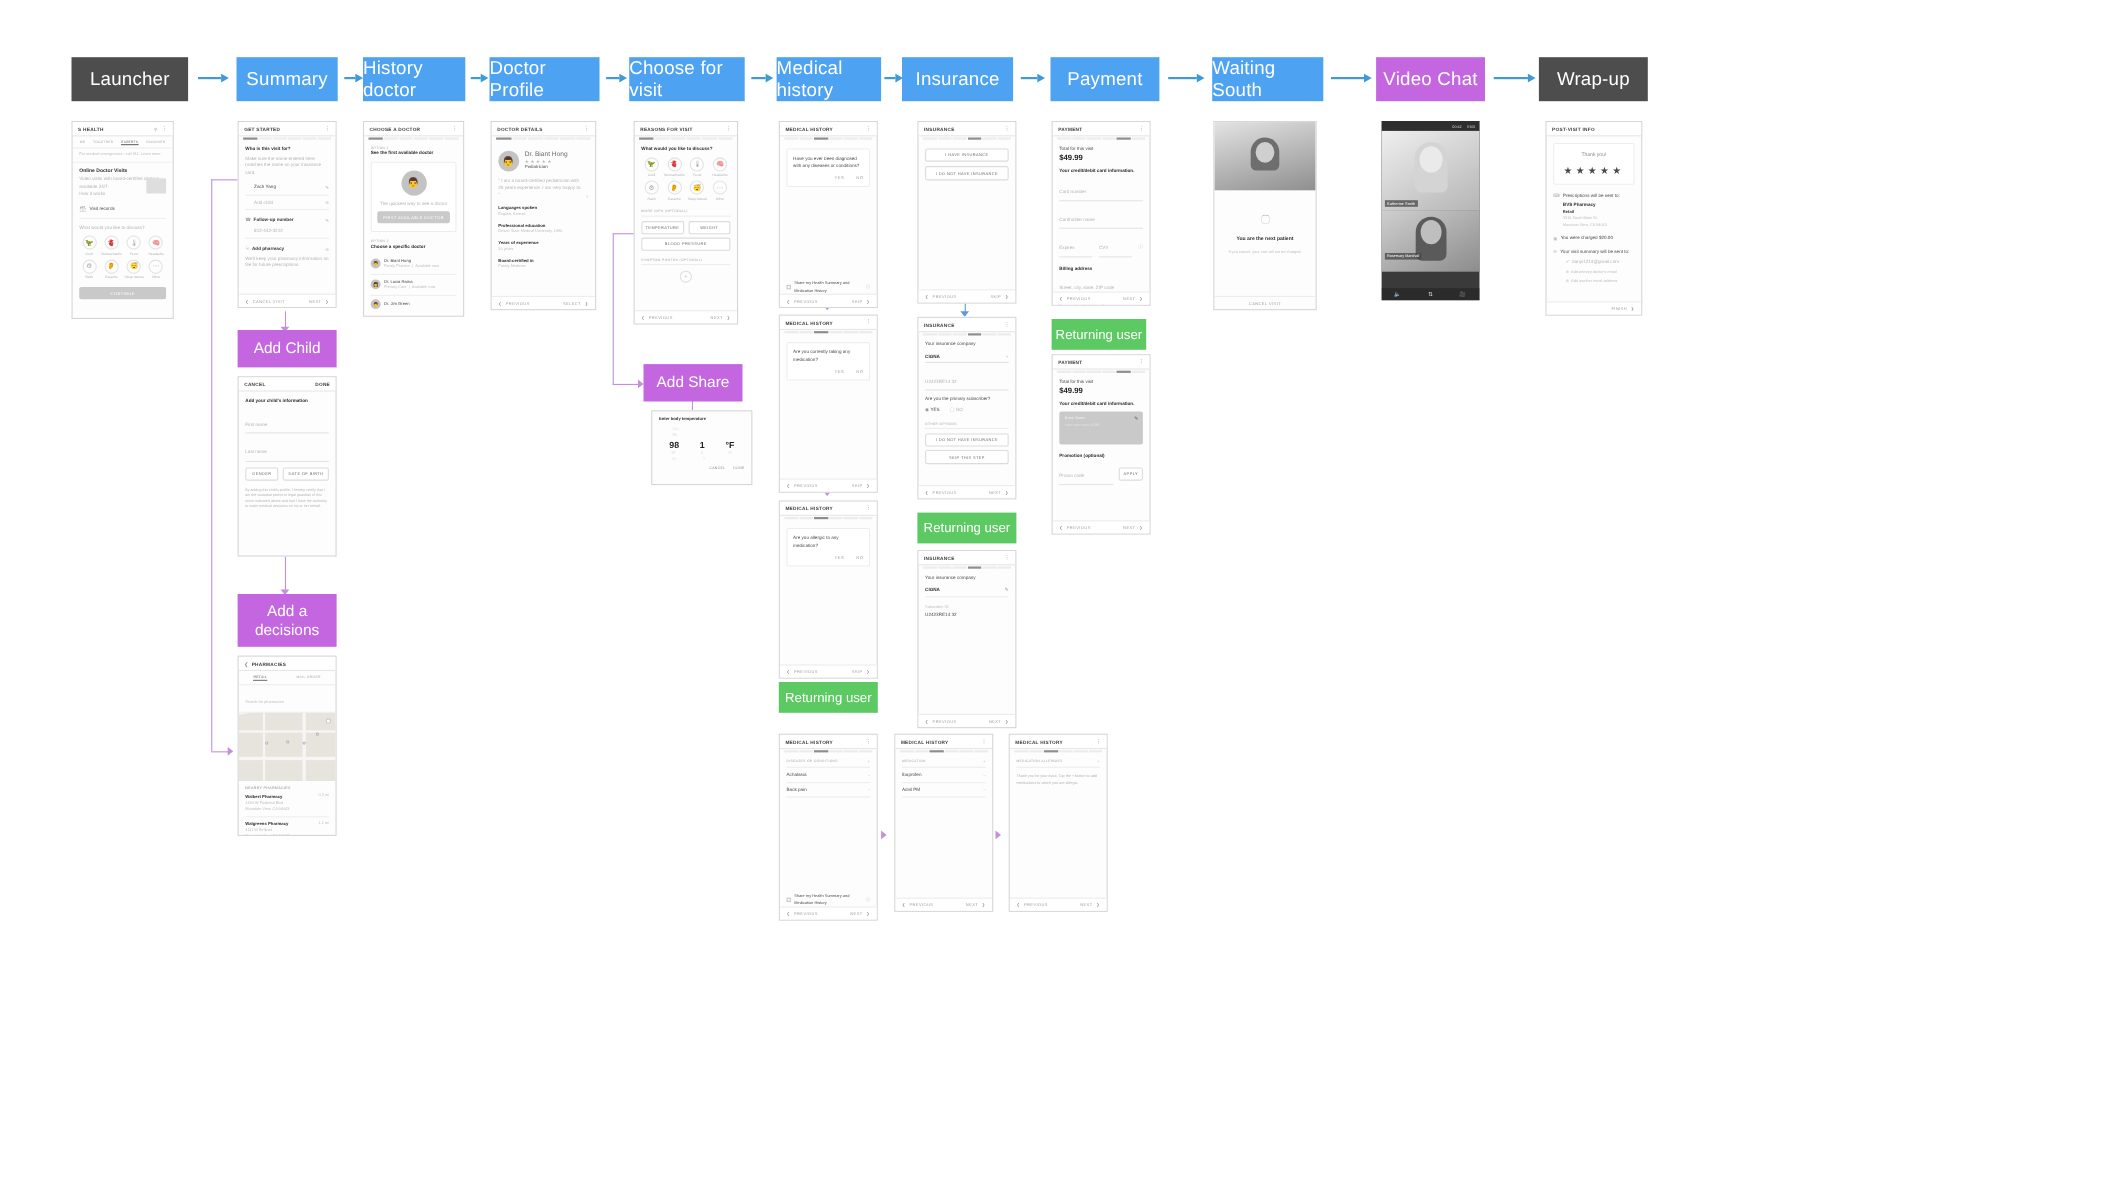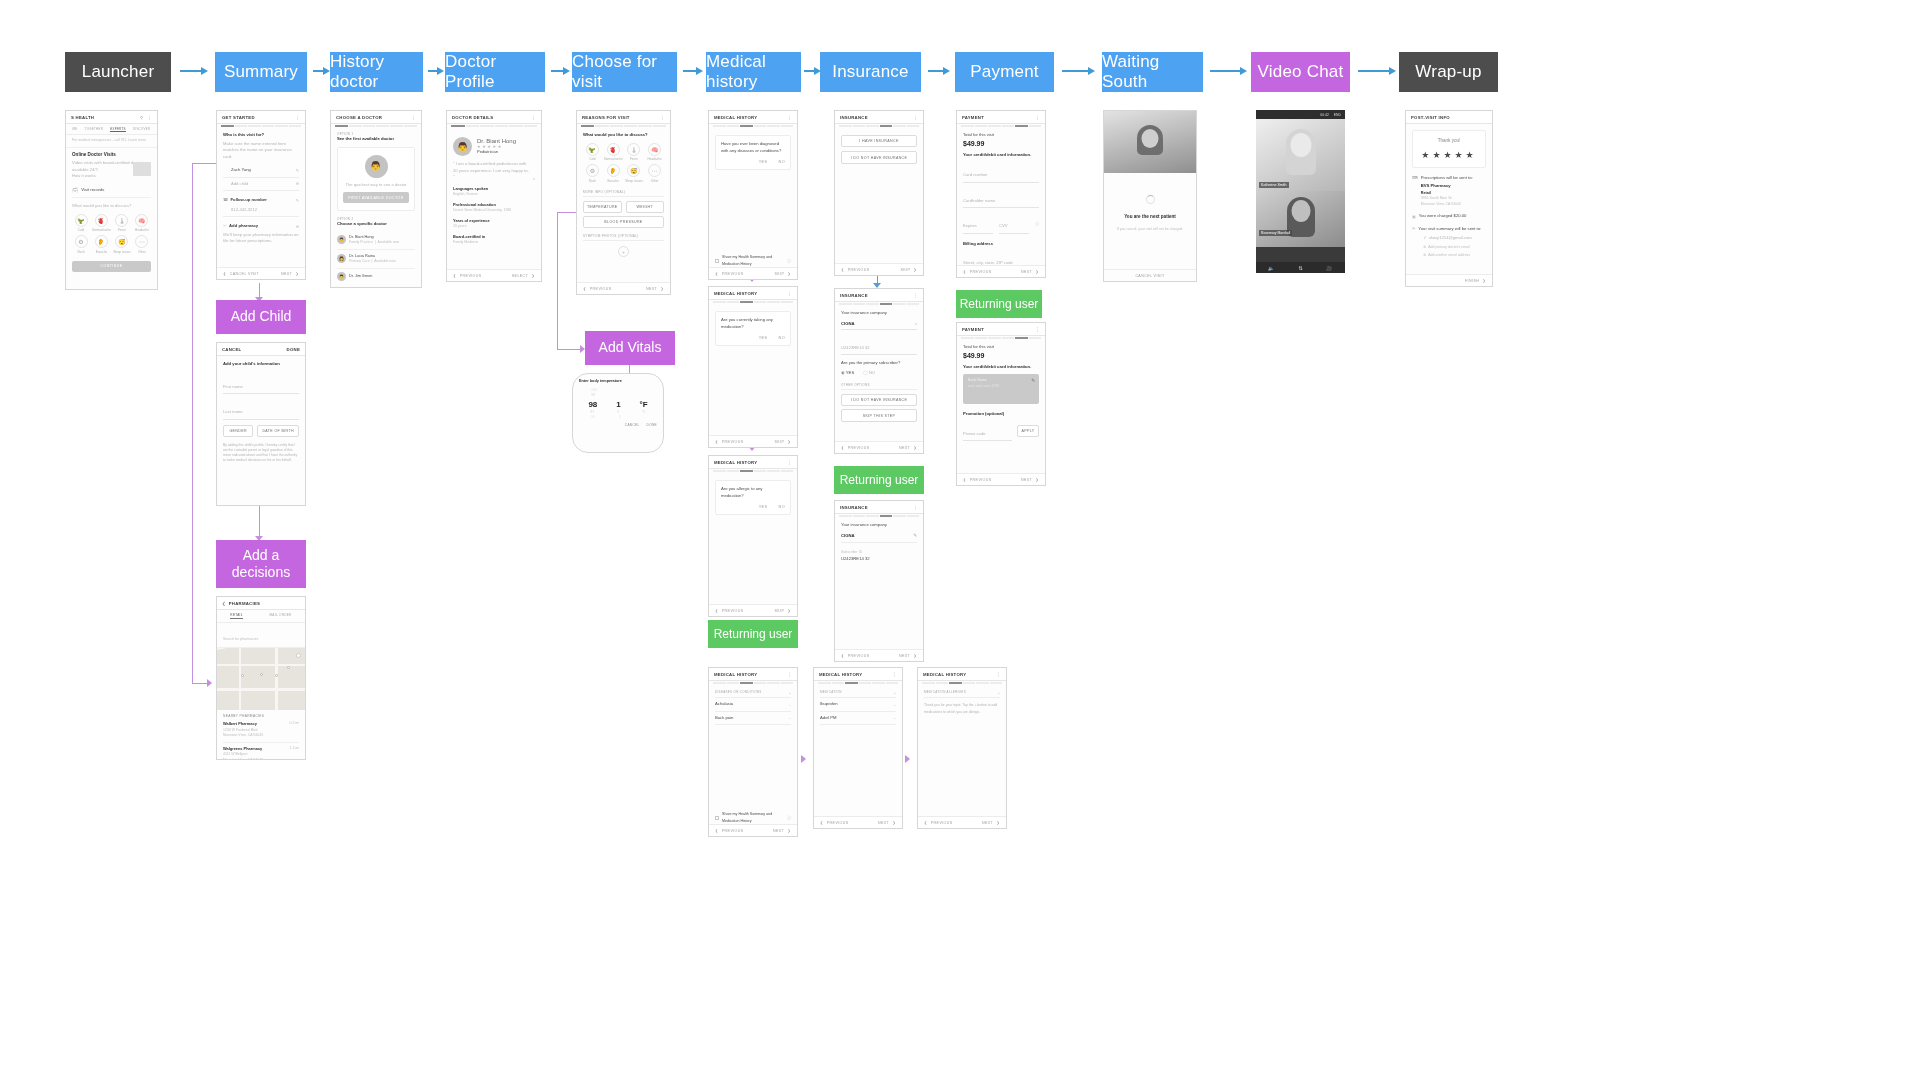--- a/index.html
+++ b/index.html
@@ -556,24 +556,24 @@
       <div class="cap" style="font-size:3.1px;margin-top:6px;border-bottom:1px solid #ededed;padding-bottom:2px;">SYMPTOM PHOTOS (OPTIONAL)</div>
       <div style="width:11px;height:11px;border-radius:50%;border:1px solid #e0e0e0;margin:5px auto 0;display:flex;align-items:center;justify-content:center;font-size:5px;color:#c0c0c0;">+</div>
     </div>
     <div class="navrow">
       <span>❮&nbsp;<span>PREVIOUS</span></span>
       <span><span>NEXT</span>&nbsp;❯</span>
     </div>
   </div>
 
   <div class="anno purple" style="left:585px;top:331px;width:90px;height:34px;">
-    <span>Add Vitals</span>
-  </div>
-
-  <div class="phone" style="left:572px;top:373px;width:92px;height:80px;border-radius:16px;">
+    <span>Add Share</span>
+  </div>
+
+  <div class="phone" style="left:592px;top:373px;width:92px;height:68px;">
     <div style="padding:4px 6px;">
       <div class="lbl b" style="font-size:3.8px;">Enter body temperature</div>
       <div style="display:flex;justify-content:space-around;margin-top:3px;">
         <span class="lbl tiny" style="color:#e2e2e2;">100</span>
         <span class="lbl tiny" style="color:#e2e2e2;"></span>
           <span class="lbl tiny"></span>
       </div>
       <div style="display:flex;justify-content:space-around;">
         <span class="lbl tiny" style="color:#d5d5d5;">99</span>
         <span class="lbl tiny"></span>

